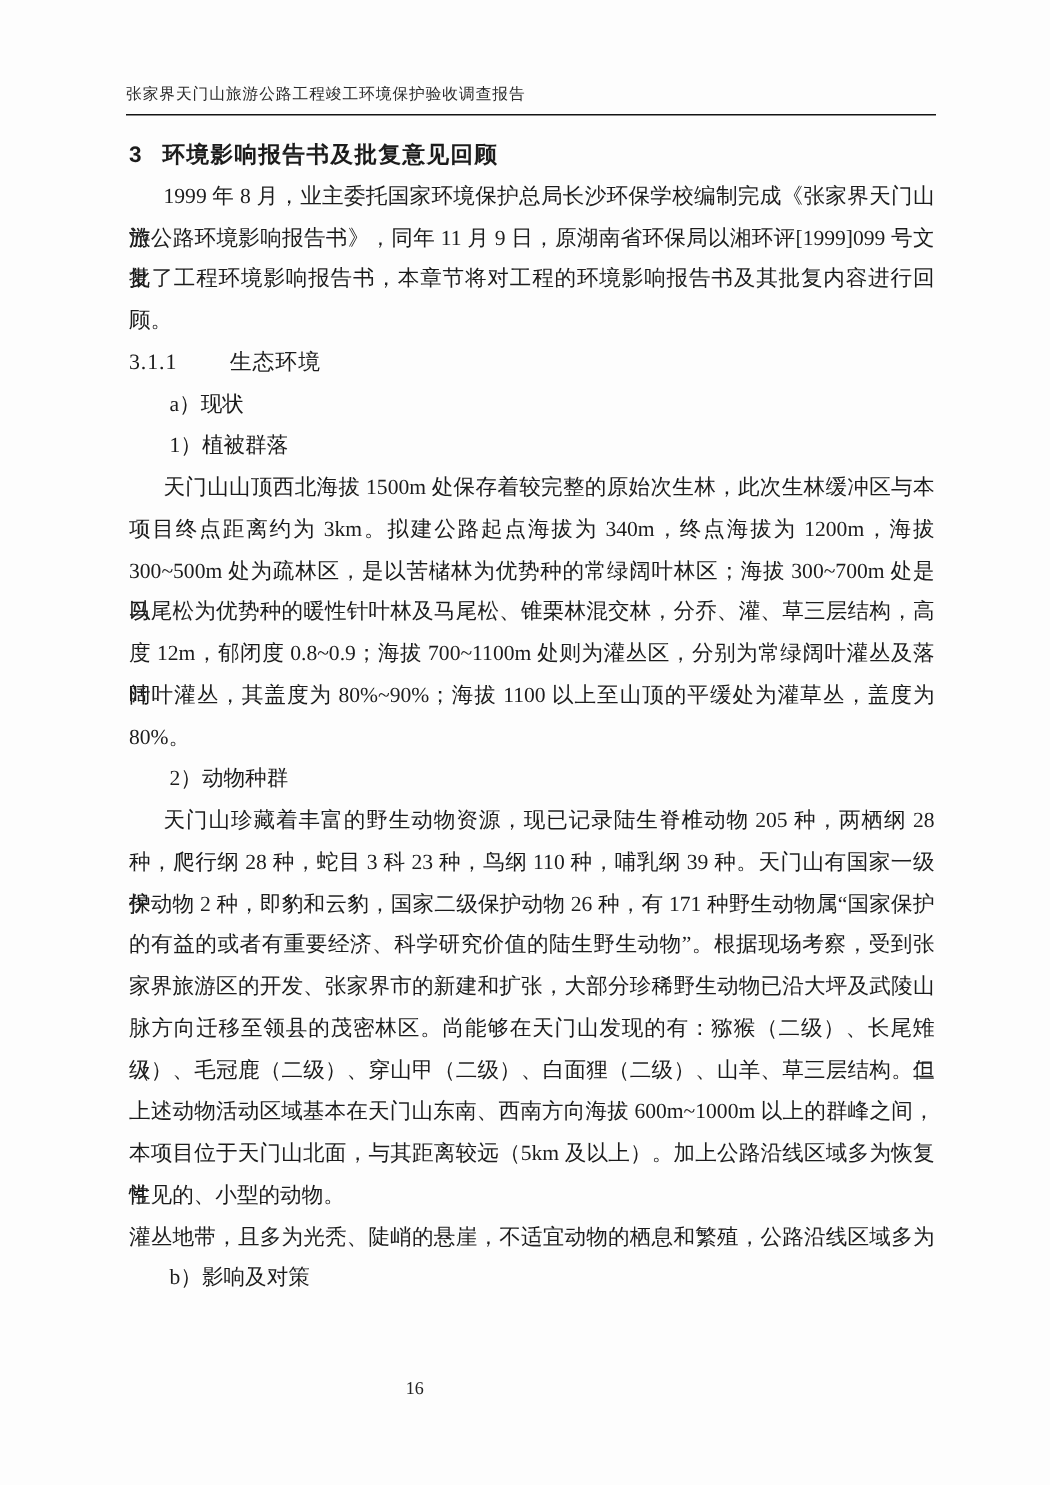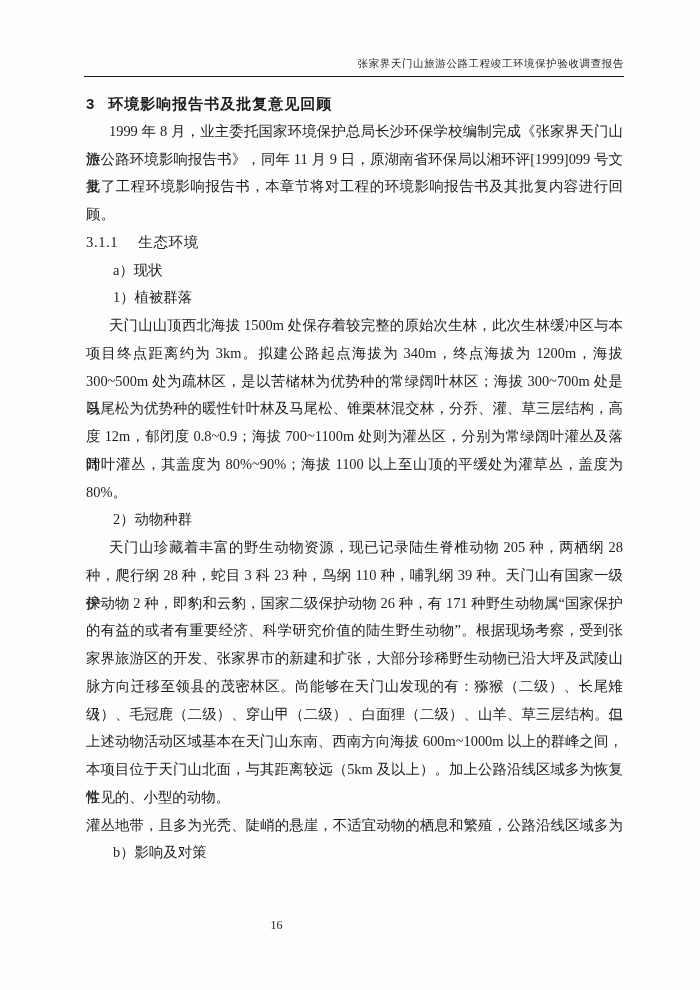--- a/index.html
+++ b/index.html
@@ -12,21 +12,21 @@
     color: #1c1c1c;
     font-family: "Liberation Serif", "DejaVu Serif", serif;
     overflow: hidden;
   }
   
   .running-header {
     position: absolute;
     top: 57px;
     left: 84px;
     width: 540px;
-    text-align: right;
+    text-align: left;
     font-size: 10.5px;
     letter-spacing: 0.6px;
     color: #2a2a2a;
     line-height: 14px;
     font-family: Liberation Serif, serif;
   }
   .header-rule {
     position: absolute;
     top: 76px;
     left: 84px;
@@ -58,21 +58,21 @@
   }
   .h1 .gap1 { margin-left: 13px; }
   .h2 {
     font-family: "Liberation Sans", "DejaVu Sans", sans-serif;
     font-weight: 700;
     font-size: 14.6px;
     letter-spacing: 0.8px;
   }
   .h2 .gap2 { margin-left: 8px; }
   .h3 { font-size: 14.6px; letter-spacing: 0.6px; }
-  .h3 .gap3 { margin-left: 20px; }
+  .h3 .gap3 { margin-left: 35px; }
   
   .page-number {
     position: absolute;
     top: 918px;
     left: 0;
     width: 553px;
     text-align: center;
     font-size: 12px;
     color: #222;
   }

